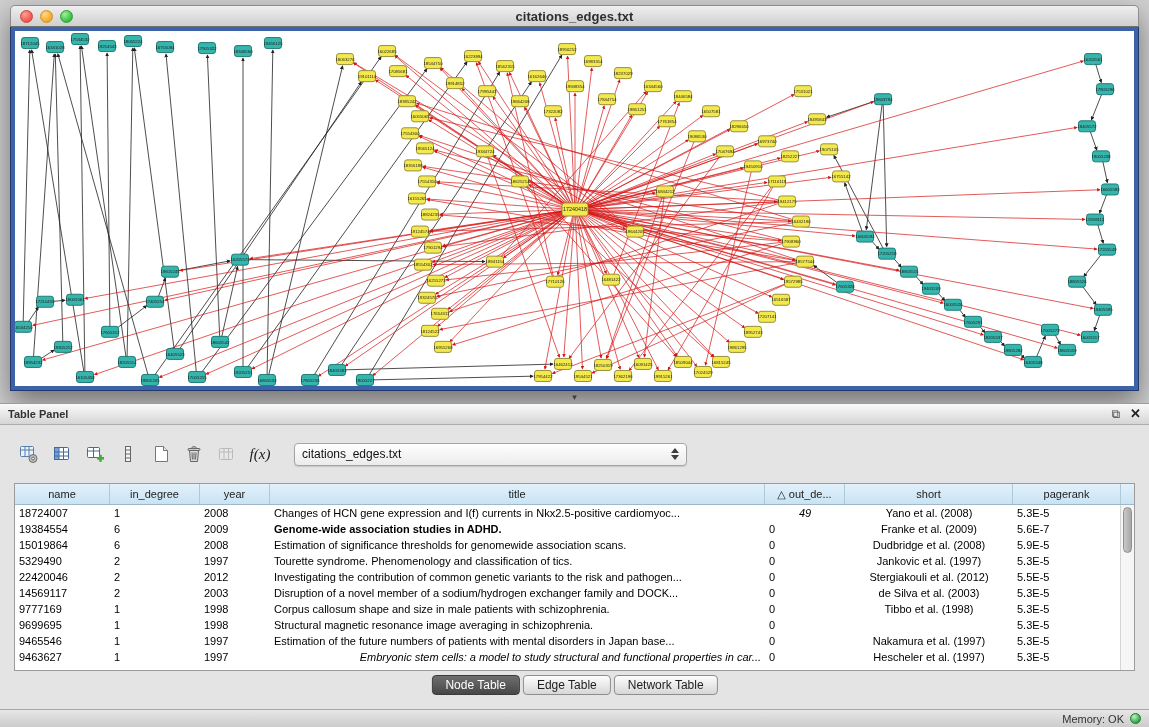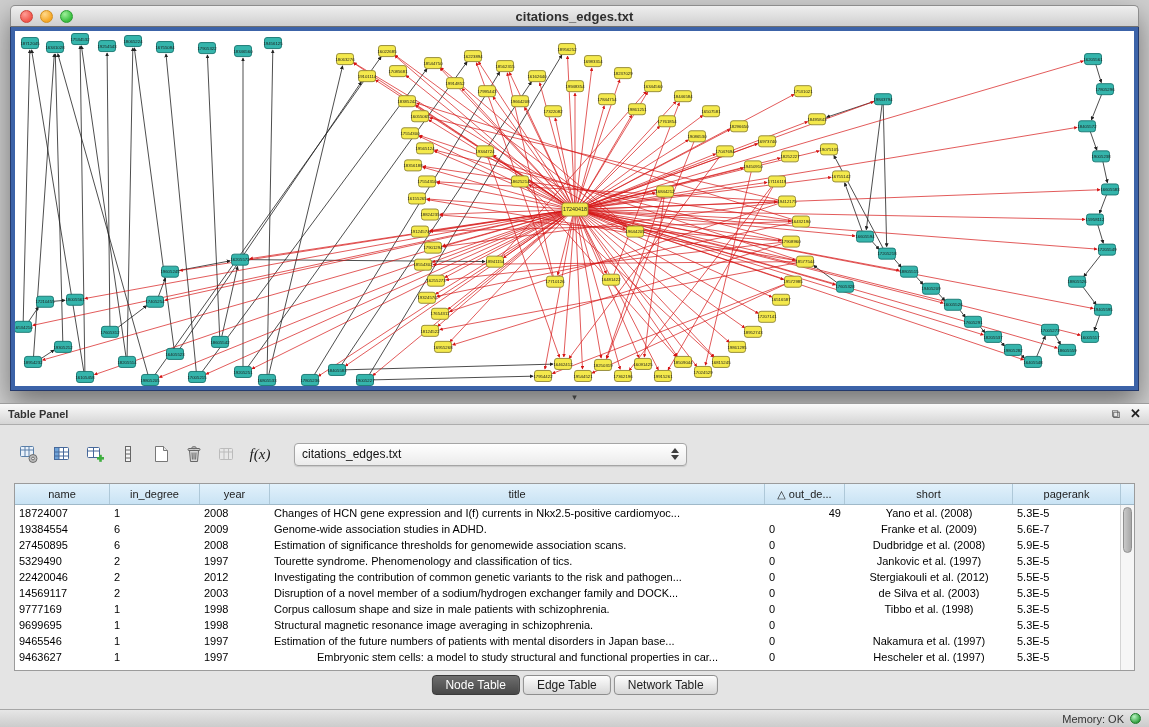--- a/index.html
+++ b/index.html
@@ -887,35 +887,35 @@
         <div class="th" style="width: 80px;">△ out_de...</div>
         <div class="th" style="width: 168px;">short</div>
         <div class="th" style="width: 108px;">pagerank</div>
       </div>
     <div class="tbody">
         <div class="tr">
           <div class="td" style="width: 95px; text-align: left;">18724007</div>
           <div class="td" style="width: 90px; text-align: left;">1</div>
           <div class="td" style="width: 70px; text-align: left;">2008</div>
           <div class="td" style="width: 495px; text-align: left;">Changes of HCN gene expression and I(f) currents in Nkx2.5-positive cardiomyoc...</div>
-          <div class="td" style="width: 80px; text-align: right;">49</div>
+          <div class="td" style="width: 80px; text-align: center; font-style: italic;">49</div>
           <div class="td" style="width: 168px; text-align: center;">Yano et al. (2008)</div>
           <div class="td" style="width: 108px; text-align: left;">5.3E-5</div>
         </div>
         <div class="tr">
           <div class="td" style="width: 95px; text-align: left;">19384554</div>
           <div class="td" style="width: 90px; text-align: left;">6</div>
           <div class="td" style="width: 70px; text-align: left;">2009</div>
-          <div class="td" style="width: 495px; text-align: left;">Genome-wide association studies in ADHD.</div>
+          <div class="td" style="width: 495px; text-align: left; font-weight: bold;">Genome-wide association studies in ADHD.</div>
           <div class="td" style="width: 80px; text-align: left;">0</div>
           <div class="td" style="width: 168px; text-align: center;">Franke et al. (2009)</div>
           <div class="td" style="width: 108px; text-align: left;">5.6E-7</div>
         </div>
         <div class="tr">
-          <div class="td" style="width: 95px; text-align: left;">27450895</div>
+          <div class="td" style="width: 95px; text-align: left;">15019864</div>
           <div class="td" style="width: 90px; text-align: left;">6</div>
           <div class="td" style="width: 70px; text-align: left;">2008</div>
           <div class="td" style="width: 495px; text-align: left;">Estimation of significance thresholds for genomewide association scans.</div>
           <div class="td" style="width: 80px; text-align: left;">0</div>
           <div class="td" style="width: 168px; text-align: center;">Dudbridge et al. (2008)</div>
           <div class="td" style="width: 108px; text-align: left;">5.9E-5</div>
         </div>
         <div class="tr">
           <div class="td" style="width: 95px; text-align: left;">5329490</div>
           <div class="td" style="width: 90px; text-align: left;">2</div>
@@ -967,21 +967,21 @@
           <div class="td" style="width: 70px; text-align: left;">1997</div>
           <div class="td" style="width: 495px; text-align: left;">Estimation of the future numbers of patients with mental disorders in Japan base...</div>
           <div class="td" style="width: 80px; text-align: left;">0</div>
           <div class="td" style="width: 168px; text-align: center;">Nakamura et al. (1997)</div>
           <div class="td" style="width: 108px; text-align: left;">5.3E-5</div>
         </div>
         <div class="tr">
           <div class="td" style="width: 95px; text-align: left;">9463627</div>
           <div class="td" style="width: 90px; text-align: left;">1</div>
           <div class="td" style="width: 70px; text-align: left;">1997</div>
-          <div class="td" style="width: 495px; text-align: center;">Embryonic stem cells: a model to study structural and functional properties in car...</div>
+          <div class="td" style="width: 495px; text-align: right; font-style: italic;">Embryonic stem cells: a model to study structural and functional properties in car...</div>
           <div class="td" style="width: 80px; text-align: left;">0</div>
           <div class="td" style="width: 168px; text-align: center;">Hescheler et al. (1997)</div>
           <div class="td" style="width: 108px; text-align: left;">5.3E-5</div>
         </div>
       </div>
     <div class="vscroll">
       <div class="vthumb"></div>
     </div>
   </div>
 

